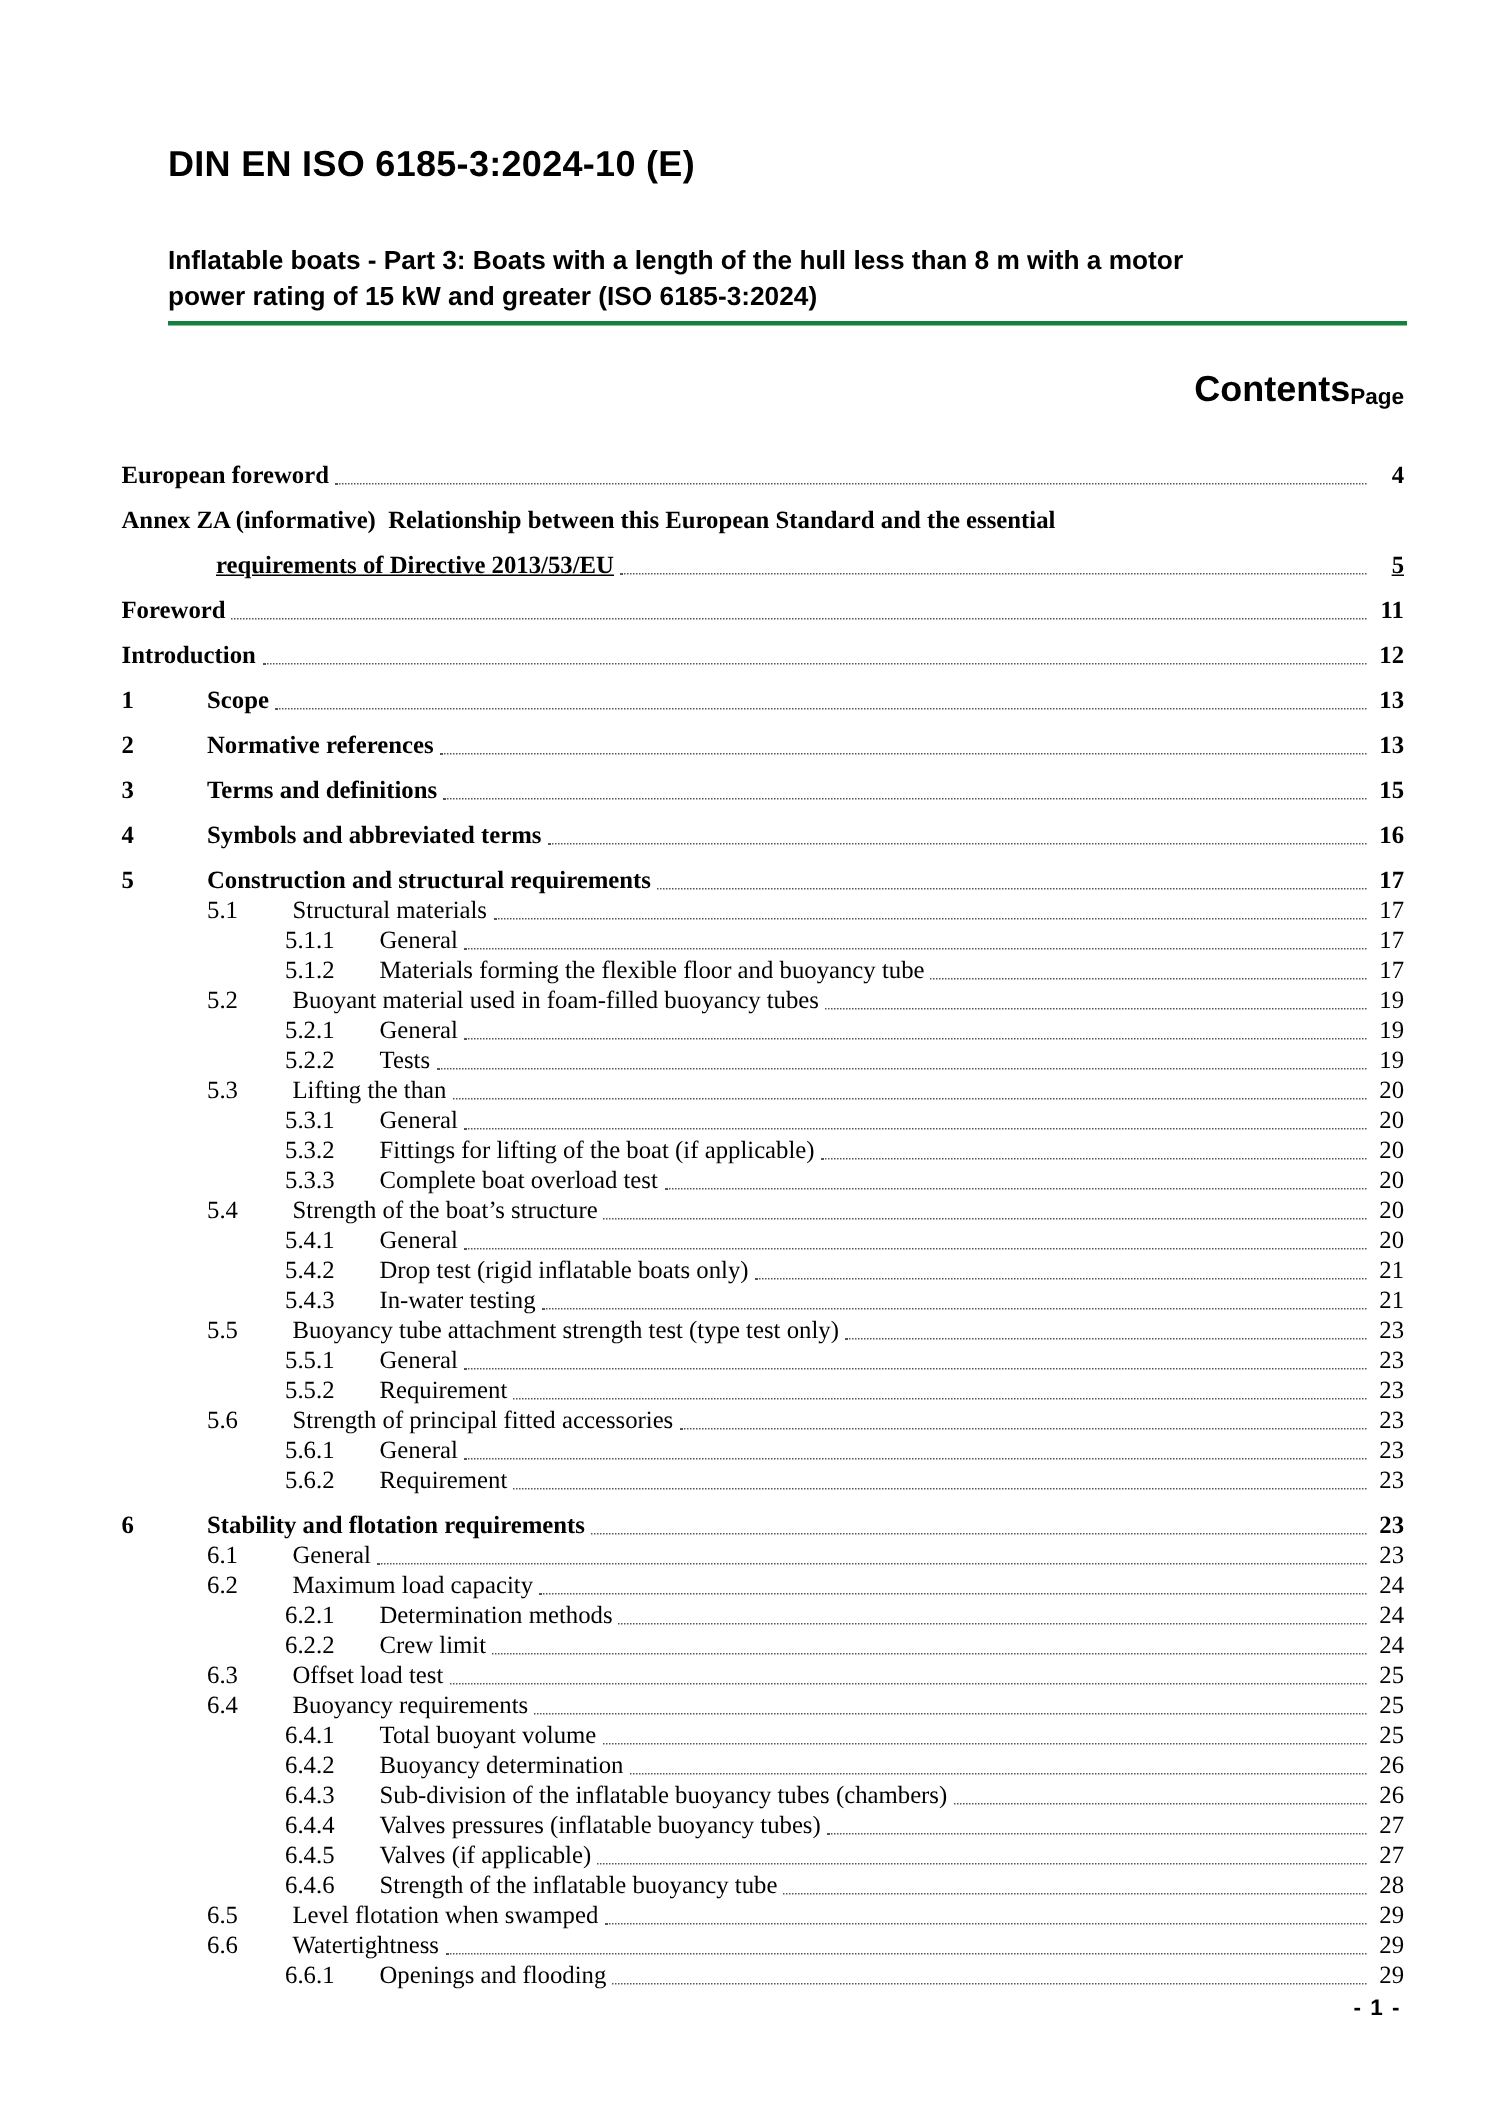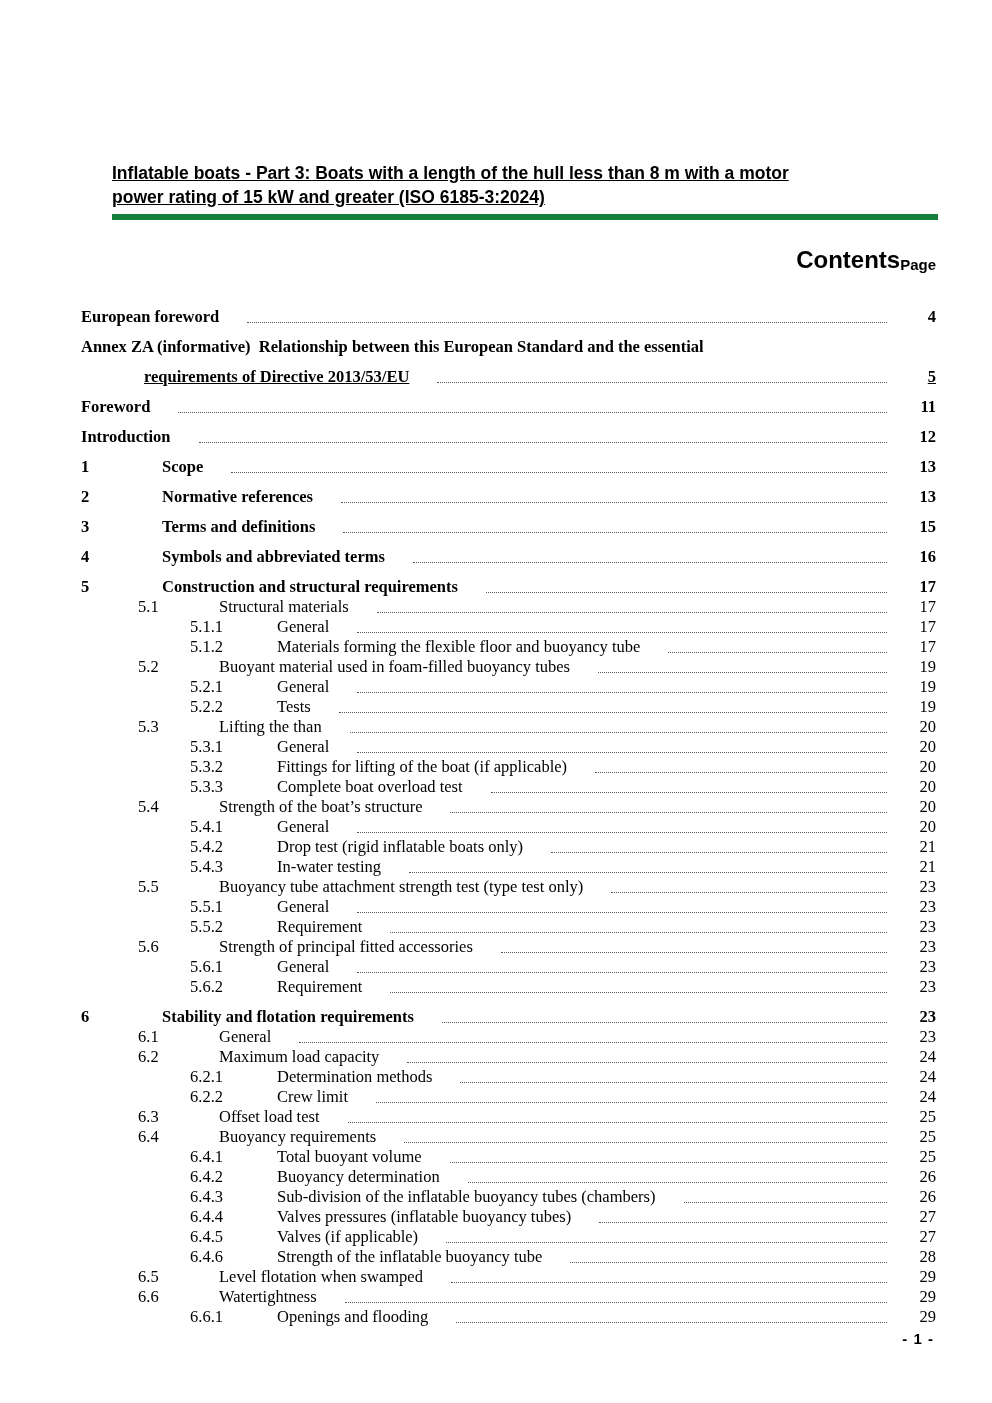--- a/index.html
+++ b/index.html
@@ -19,22 +19,21 @@
     font: 700 24px/28px "Liberation Sans", sans-serif;
     letter-spacing: 0.2px;
   }
   .doc-title {
     position: absolute;
     left: 112px;
     top: 161px;
     width: 826px;
     font: 700 17.5px/24px "Liberation Sans", sans-serif;
     padding-bottom: 5px;
-    border-bottom: 6px solid #15803d;
-    text-decoration: underline;
+    border-bottom: 3px solid #15803d;
   }
   .contents-row {
     position: absolute;
     left: 81px;
     right: 56px;
     top: 246px;
     display: flex;
     justify-content: flex-end;
     align-items: flex-end;
   }
@@ -49,21 +48,20 @@
     position: absolute;
     left: 81px;
     right: 56px;
     top: 297px;
   }
   .toc-row {
     display: flex;
     align-items: flex-end;
     font: 16.5px/20px "Liberation Serif", serif;
     white-space: nowrap;
-    gap: 24px;
   }
   .toc-row.main { font-weight: 700; margin-top: 10px; }
   .toc-num { flex: 0 0 57px; }
   .lvl2 { padding-left: 57px; }
   .lvl3 { padding-left: 109px; }
   .lvl3 .toc-num { flex: 0 0 63px; }
   .toc-leader {
     flex: 1 1 auto;
     align-self: stretch;
     position: relative;
@@ -87,20 +85,21 @@
     top: 1330px;
     font: 700 15px/18px "Liberation Sans", sans-serif;
     letter-spacing: 1px;
   }
 </style>
 </head>
 <body>
 
 <div class="page">
 
+  <div class="doc-code">DIN EN ISO 6185-3:2024-10 (E)</div>
 
   <div class="doc-title">
     <div>Inflatable boats - Part 3: Boats with a length of the hull less than 8 m with a motor</div>
     <div>power rating of 15 kW and greater (ISO 6185-3:2024)</div>
   </div>
 
   <div class="contents-row">
     <h2 class="contents-heading">Contents</h2>
     <span class="page-label">Page</span>
   </div>

